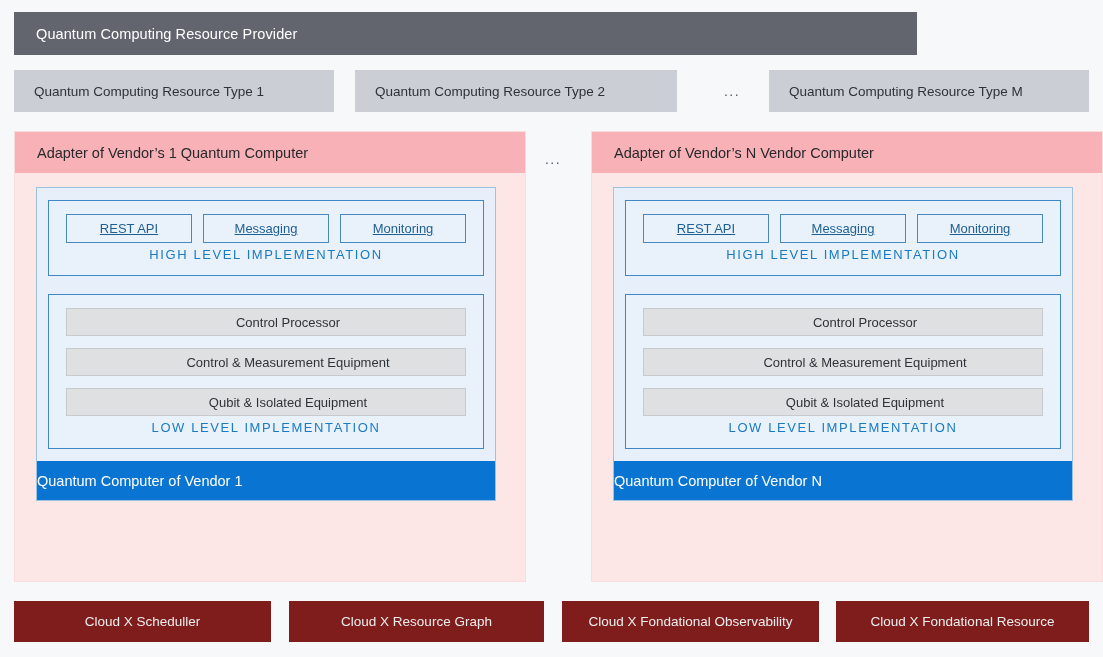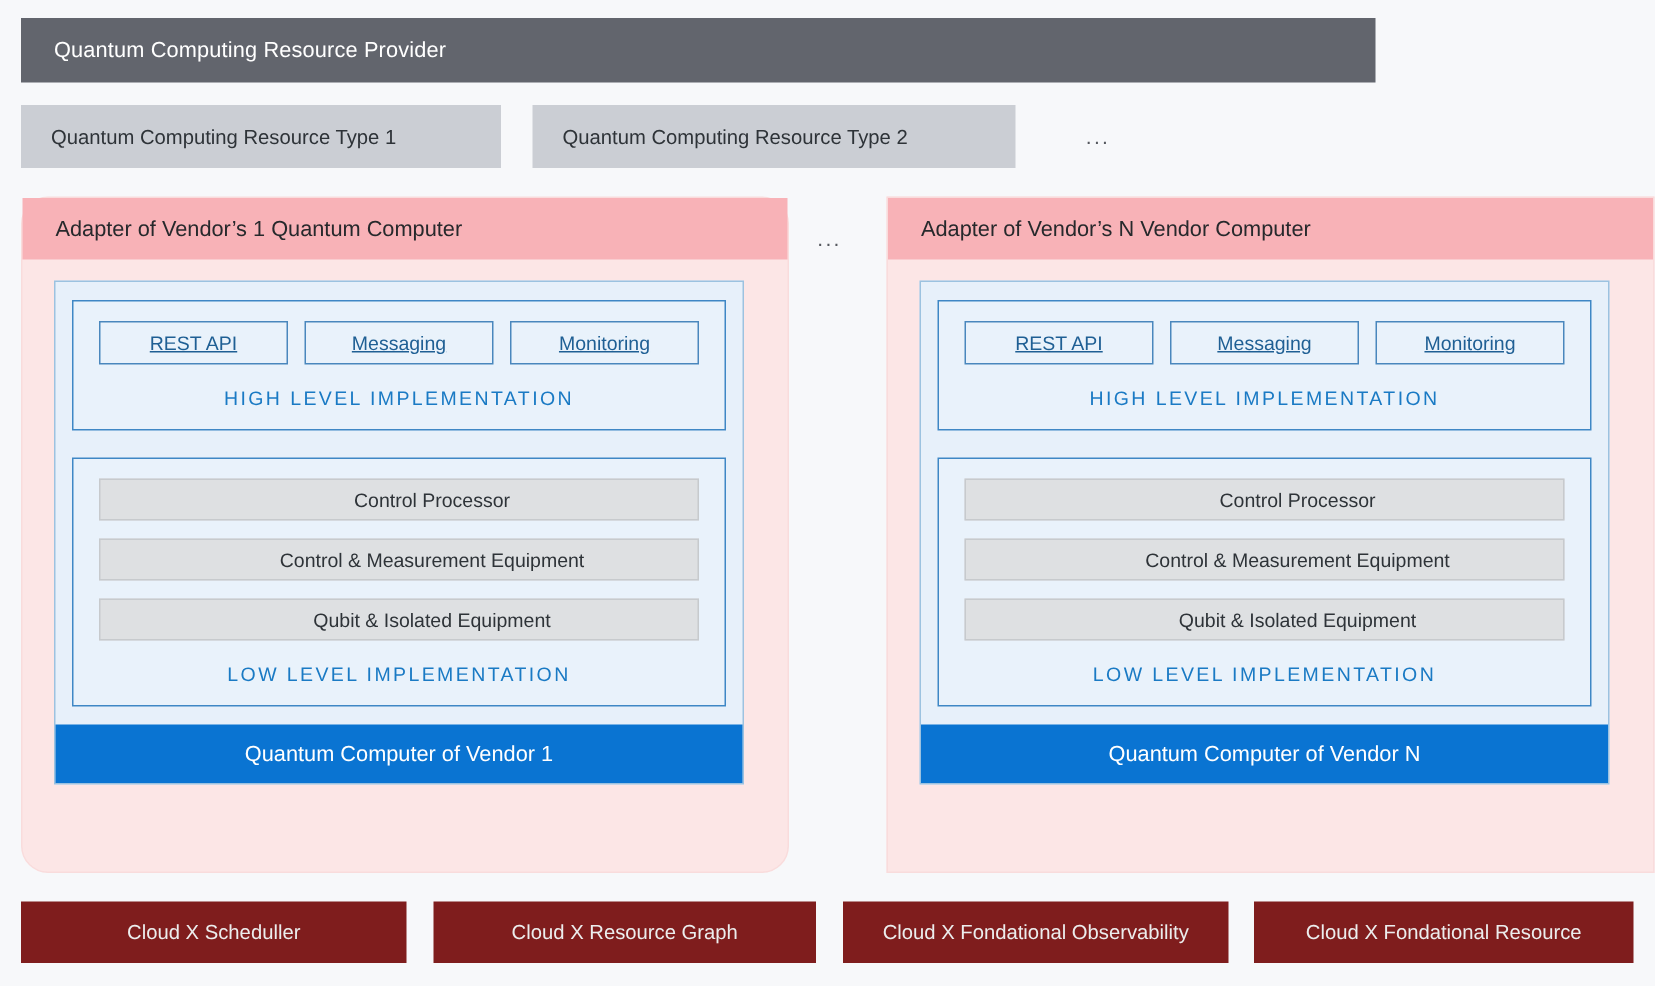--- a/index.html
+++ b/index.html
@@ -73,21 +73,21 @@
   
   .adapter {
     position: absolute;
     top: 131px;
     width: 512px;
     height: 451px;
     background: #fce6e6;
     border: 1px solid #f9dcdc;
     box-sizing: border-box;
   }
-  .adapter-left  { left: 14px; border-radius: 18px; }
+  .adapter-left  { left: 14px; }
   .adapter-right { left: 591px; }
 
   .adapter-header {
     height: 41px;
     background: #f8b2b7;
     display: flex;
     align-items: center;
     box-sizing: border-box;
     padding-left: 22px;
   }
@@ -146,21 +146,21 @@
     color: #1f5f94;
     box-sizing: border-box;
     text-decoration: underline;
   }
 
   .impl-caption {
     text-align: center;
     font-size: 13px;
     color: #1a7ac4;
     letter-spacing: 1.6px;
-    margin-top: 15px;
+    margin-top: 4px;
     margin-bottom: 4px;
   }
 
   .hw-box {
     height: 28px;
     background: #dee0e2;
     border: 1px solid #c7cacd;
     display: flex;
     align-items: center;
     justify-content: center;
@@ -172,21 +172,20 @@
   .hw-box + .hw-box {
     margin-top: 12px;
   }
 
   .vendor-bar {
     height: 39px;
     margin: 12px -11px 0 -11px;
     background: #0a74d2;
     display: flex;
     align-items: center;
-    justify-content: center;
   }
   .vendor-bar-label {
     color: #ffffff;
     font-size: 14.5px;
   }
 
   
   .cloud {
     position: absolute;
     top: 601px;
@@ -215,20 +214,23 @@
     <span class="provider-bar-label">Quantum Computing Resource Provider</span>
   </div>
 
   <div class="rtype rtype-1">
     <span class="rtype-label">Quantum Computing Resource Type 1</span>
   </div>
   <div class="rtype rtype-2">
     <span class="rtype-label">Quantum Computing Resource Type 2</span>
   </div>
   <div class="ellipsis-types">...</div>
+  <div class="rtype rtype-m">
+    <span class="rtype-label">Quantum Computing Resource Type M</span>
+  </div>
 
   <div class="adapter adapter-left">
     <div class="adapter-header">
       <span class="adapter-header-label">Adapter of Vendor’s 1 Quantum Computer</span>
     </div>
     <div class="qc-panel">
 
       <div class="impl-block">
         <div class="chip-row">
           <div class="chip">REST API</div>

